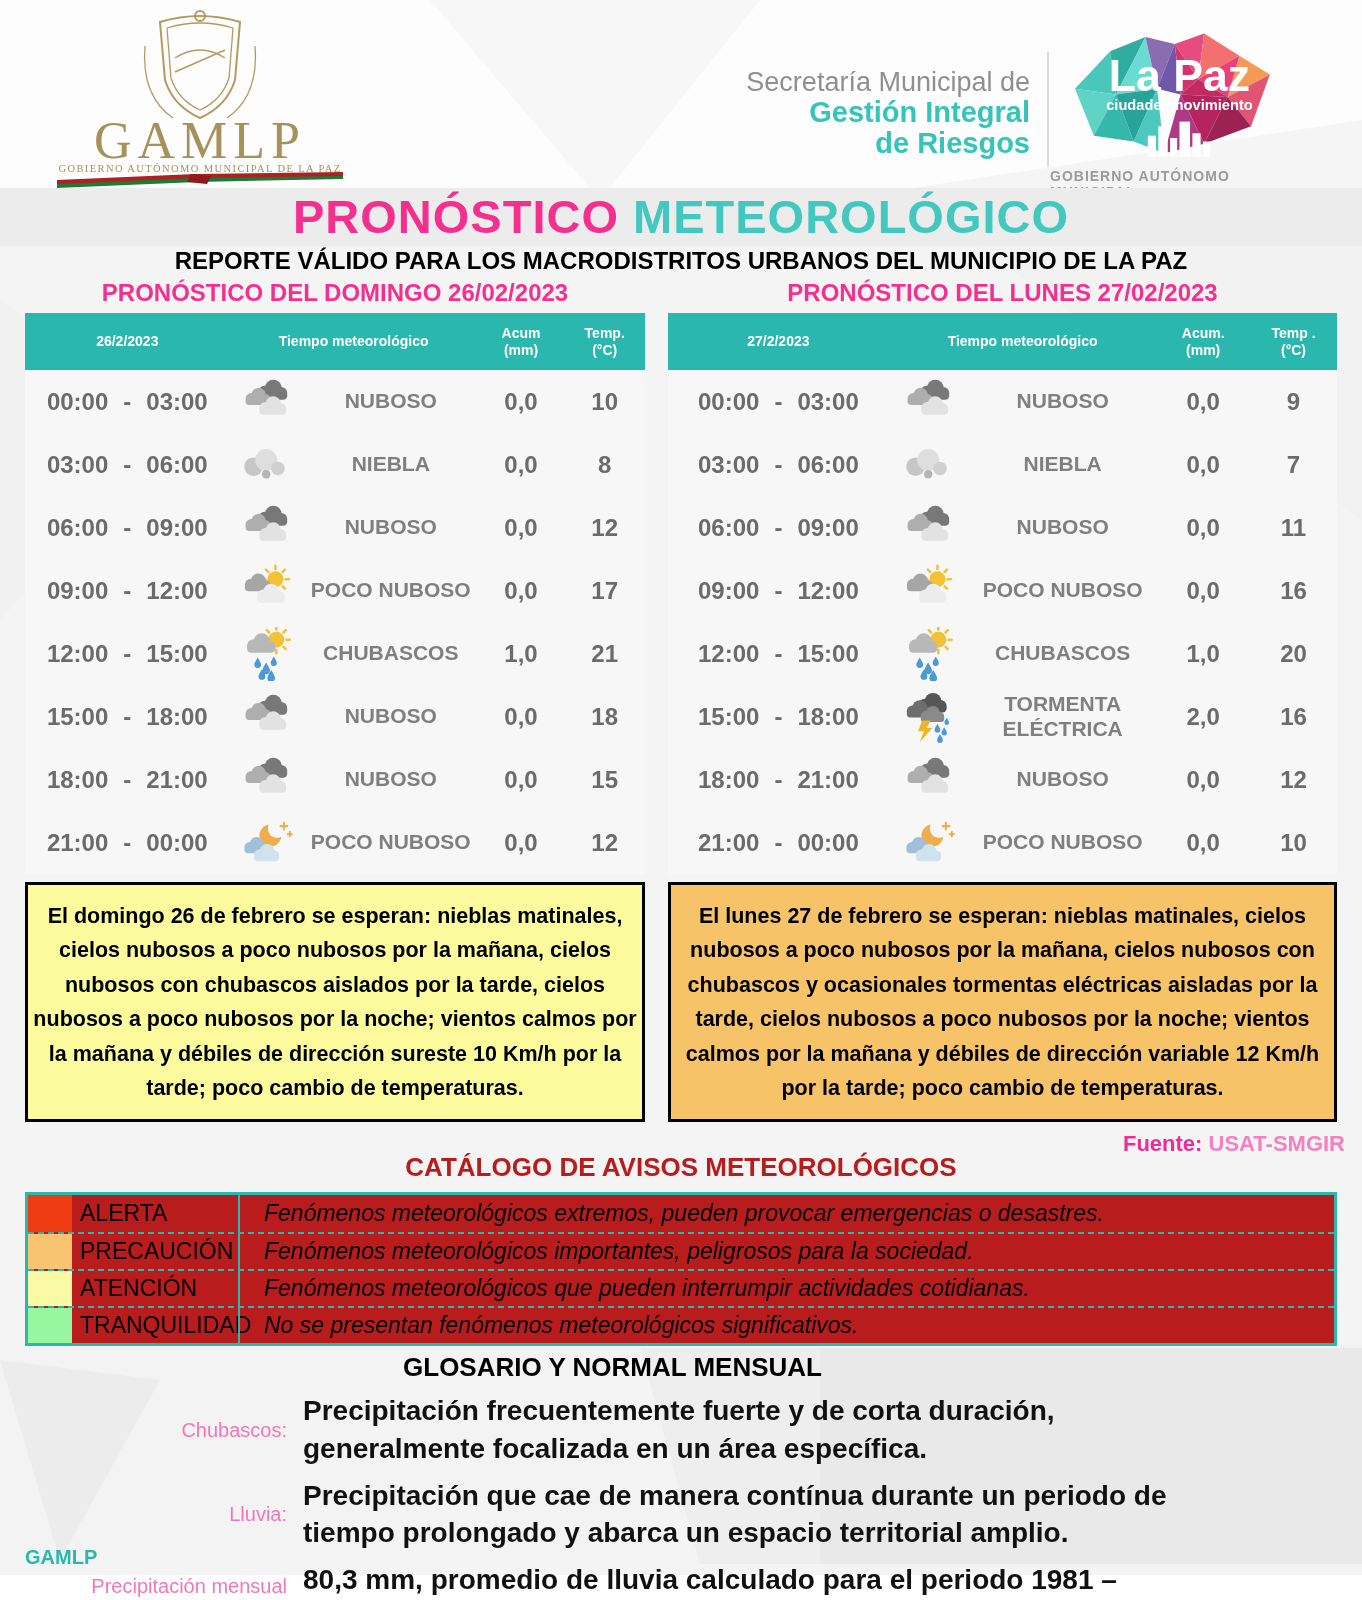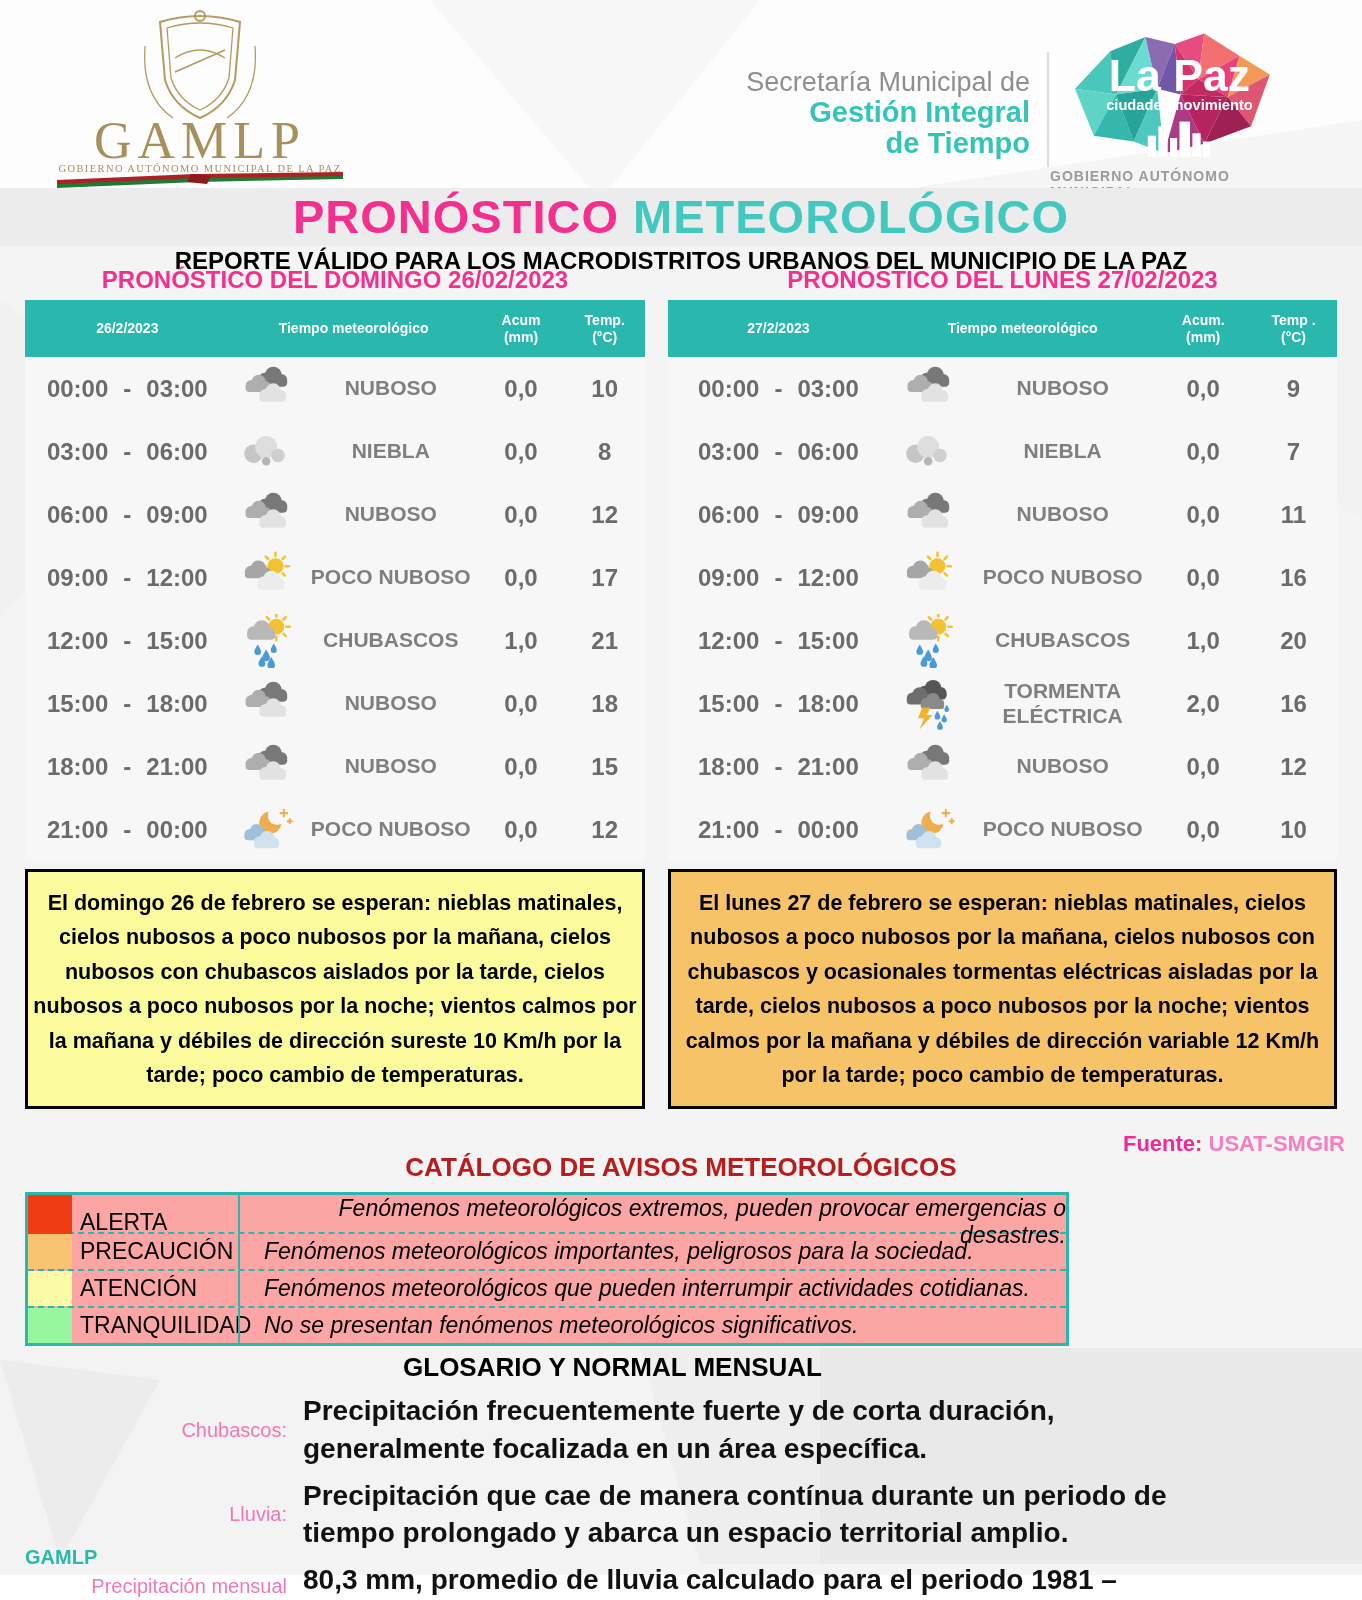--- a/index.html
+++ b/index.html
@@ -18,42 +18,42 @@
   .lapaz { position:absolute; left:1058px; top:30px; width:250px; }
   .lapaz-caption { position:absolute; left:1050px; top:168px; width:260px; color:#9b9b9b; font-size:14px; font-weight:bold; letter-spacing:1px; }
 
   
   .title-band { position:absolute; top:188px; left:0; width:100%; height:58px; background:#ececec; text-align:center; font-size:47px; font-weight:bold; letter-spacing:1px; line-height:58px; }
   .title-band .pink { color:#f4308f; }
   .title-band .teal { color:#42c8bf; }
   .report-subtitle { position:absolute; top:247px; left:0; width:100%; text-align:center; font-size:24px; font-weight:bold; color:#000; }
 
   
-  .columns { position:absolute; top:266px; left:25px; width:1312px; display:flex; gap:23px; }
+  .columns { position:absolute; top:279px; left:25px; width:1312px; display:flex; gap:23px; }
   .fcol { width:620px; }
   .fcol.right { width:669px; }
   .ftitle { text-align:center; color:#f4308f; font-size:24px; font-weight:bold; height:34px; }
   .thead { display:grid; grid-template-columns:33% 40% 14% 13%; background:#2ab7ae; color:#fff; height:57px; align-items:center; text-align:center; font-weight:bold; font-size:14px; line-height:1.15; }
   .th span { display:block; }
   .tbody { background:#f7f7f7; }
   .trow { display:grid; grid-template-columns:33% 12% 28% 14% 13%; height:63px; align-items:center; text-align:center; }
   .time { display:flex; justify-content:center; gap:15px; font-size:24px; font-weight:bold; color:#6b6b6b; }
   .wicon { width:54px; height:54px; display:block; margin:0 auto; }
   .desc { font-size:21px; font-weight:bold; color:#7f7f7f; line-height:1.15; }
   .num { font-size:24px; font-weight:bold; color:#6b6b6b; }
   .summary { margin-top:8px; border:3px solid #000; padding:14px 4px; text-align:center; font-size:21.5px; font-weight:bold; line-height:1.6; color:#000; }
 
   
   .fuente { position:absolute; top:1131px; left:0; width:1345px; text-align:right; font-size:22px; font-weight:bold; }
   .fuente .flabel { color:#ef2b96; }
   .fuente .fvalue { color:#f57fc0; }
 
   
   .catalog-title { position:absolute; top:1152px; left:0; width:100%; text-align:center; font-size:26px; font-weight:bold; color:#b91c1c; }
-  .catalog { position:absolute; top:1192px; left:25px; width:1044px; border:3px solid #2ab7ae; background:#fca5a5;text-align:right; }
+  .catalog { position:absolute; top:1192px; left:25px; width:1312px; border:3px solid #2ab7ae; background:#b91c1c; }
   .crow { display:grid; grid-template-columns:44px 166px 1fr; height:37px; align-items:stretch; }
   .crow + .crow { border-top:2px dashed #2ab7ae; }
   .swatch { width:100%; height:100%; }
   .clabel { font-size:23px; color:#000; padding-left:8px; display:flex; align-items:center; }
   .cdesc { border-left:2px solid #2ab7ae; font-size:23px; font-style:italic; color:#000; padding-left:24px; display:flex; align-items:center; }
 
   
   .glossary-title { position:absolute; top:1352px; left:0; width:1225px; text-align:center; font-size:26px; font-weight:bold; color:#000; }
   .glossary { position:absolute; top:1392px; left:25px; width:1160px; }
   .gentry { display:grid; grid-template-columns:262px 1fr; column-gap:16px; align-items:center; margin-bottom:9px; }
@@ -168,21 +168,21 @@
         <g>
           <polygon points="12,174 150,168 298,166 298,171 152,173 12,179" fill="#b01f24"></polygon>
           <polygon points="12,178 150,172 298,170 298,173 152,176 12,182" fill="#1e7a34"></polygon>
           <polygon points="146,168 166,170 162,178 142,176" fill="#8c1a1f"></polygon>
         </g>
       </svg>
 
       <div class="secretaria">
         <div class="l1">Secretaría Municipal de</div>
         <div class="l2">Gestión Integral</div>
-        <div class="l2">de Tiempo</div>
+        <div class="l2">de Riesgos</div>
       </div>
 
       <div class="hdr-divider"></div>
 
       <svg class="lapaz" width="250" height="135" viewBox="0 0 200 115">
         <g>
           <polygon points="8,50 38,18 43,55" fill="#49c7bb"></polygon>
           <polygon points="38,18 68,6 43,55" fill="#2fae9f"></polygon>
           <polygon points="8,50 43,55 24,90" fill="#5fd4c6"></polygon>
           <polygon points="24,90 43,55 58,95" fill="#35b7ac"></polygon>

